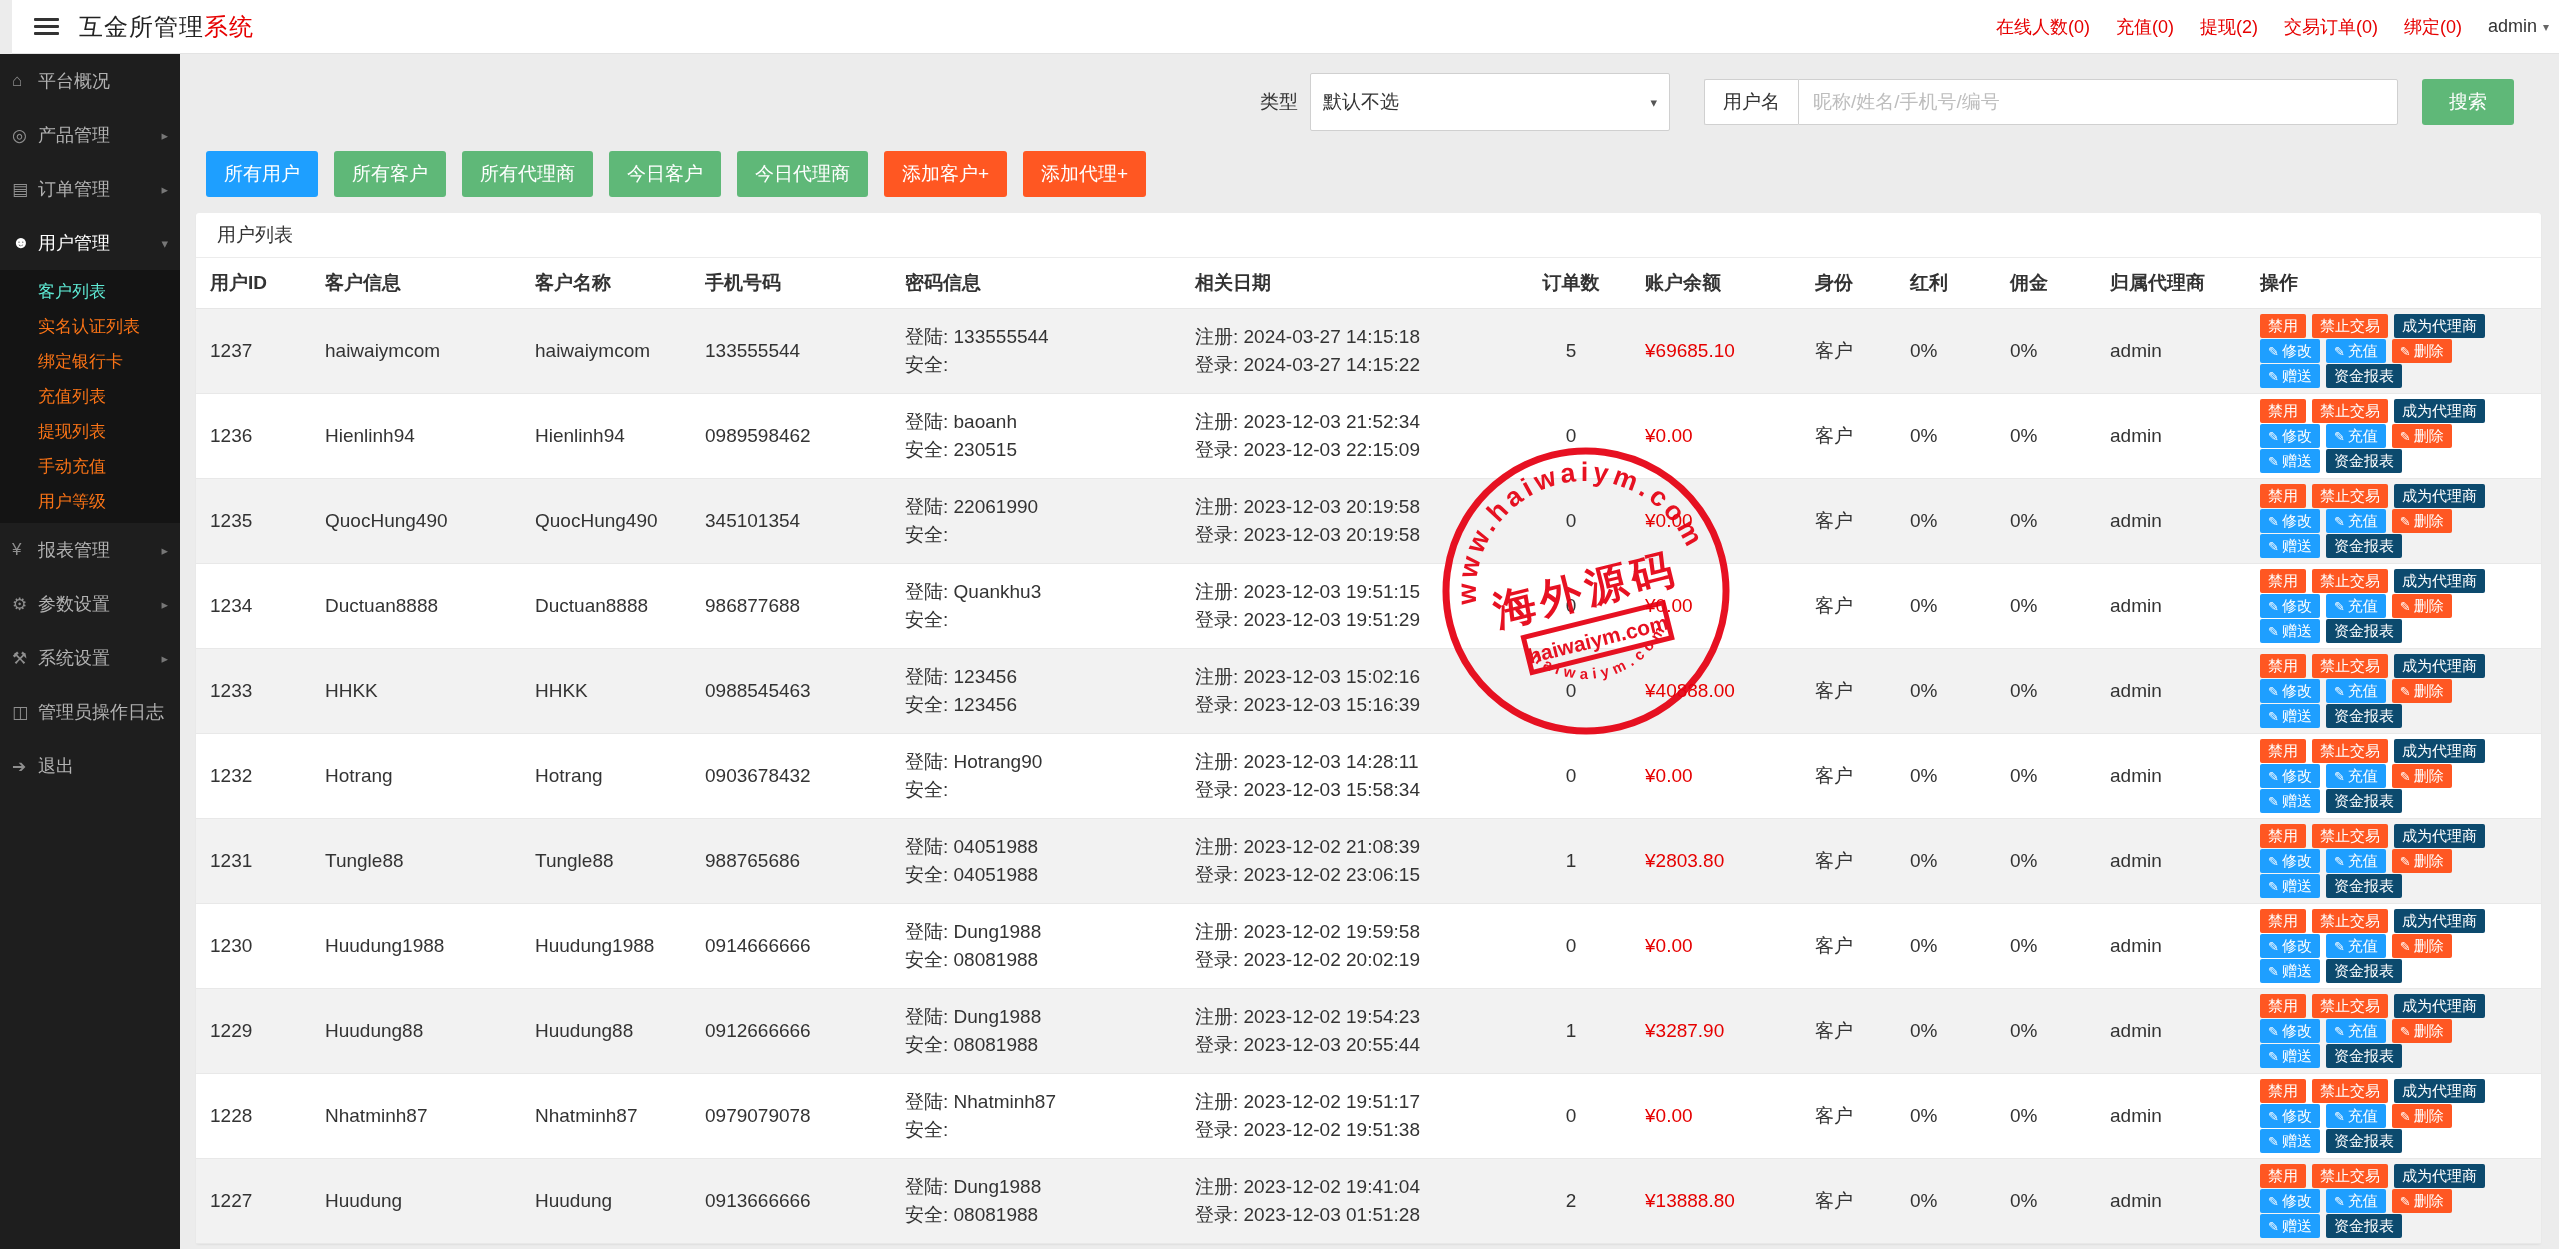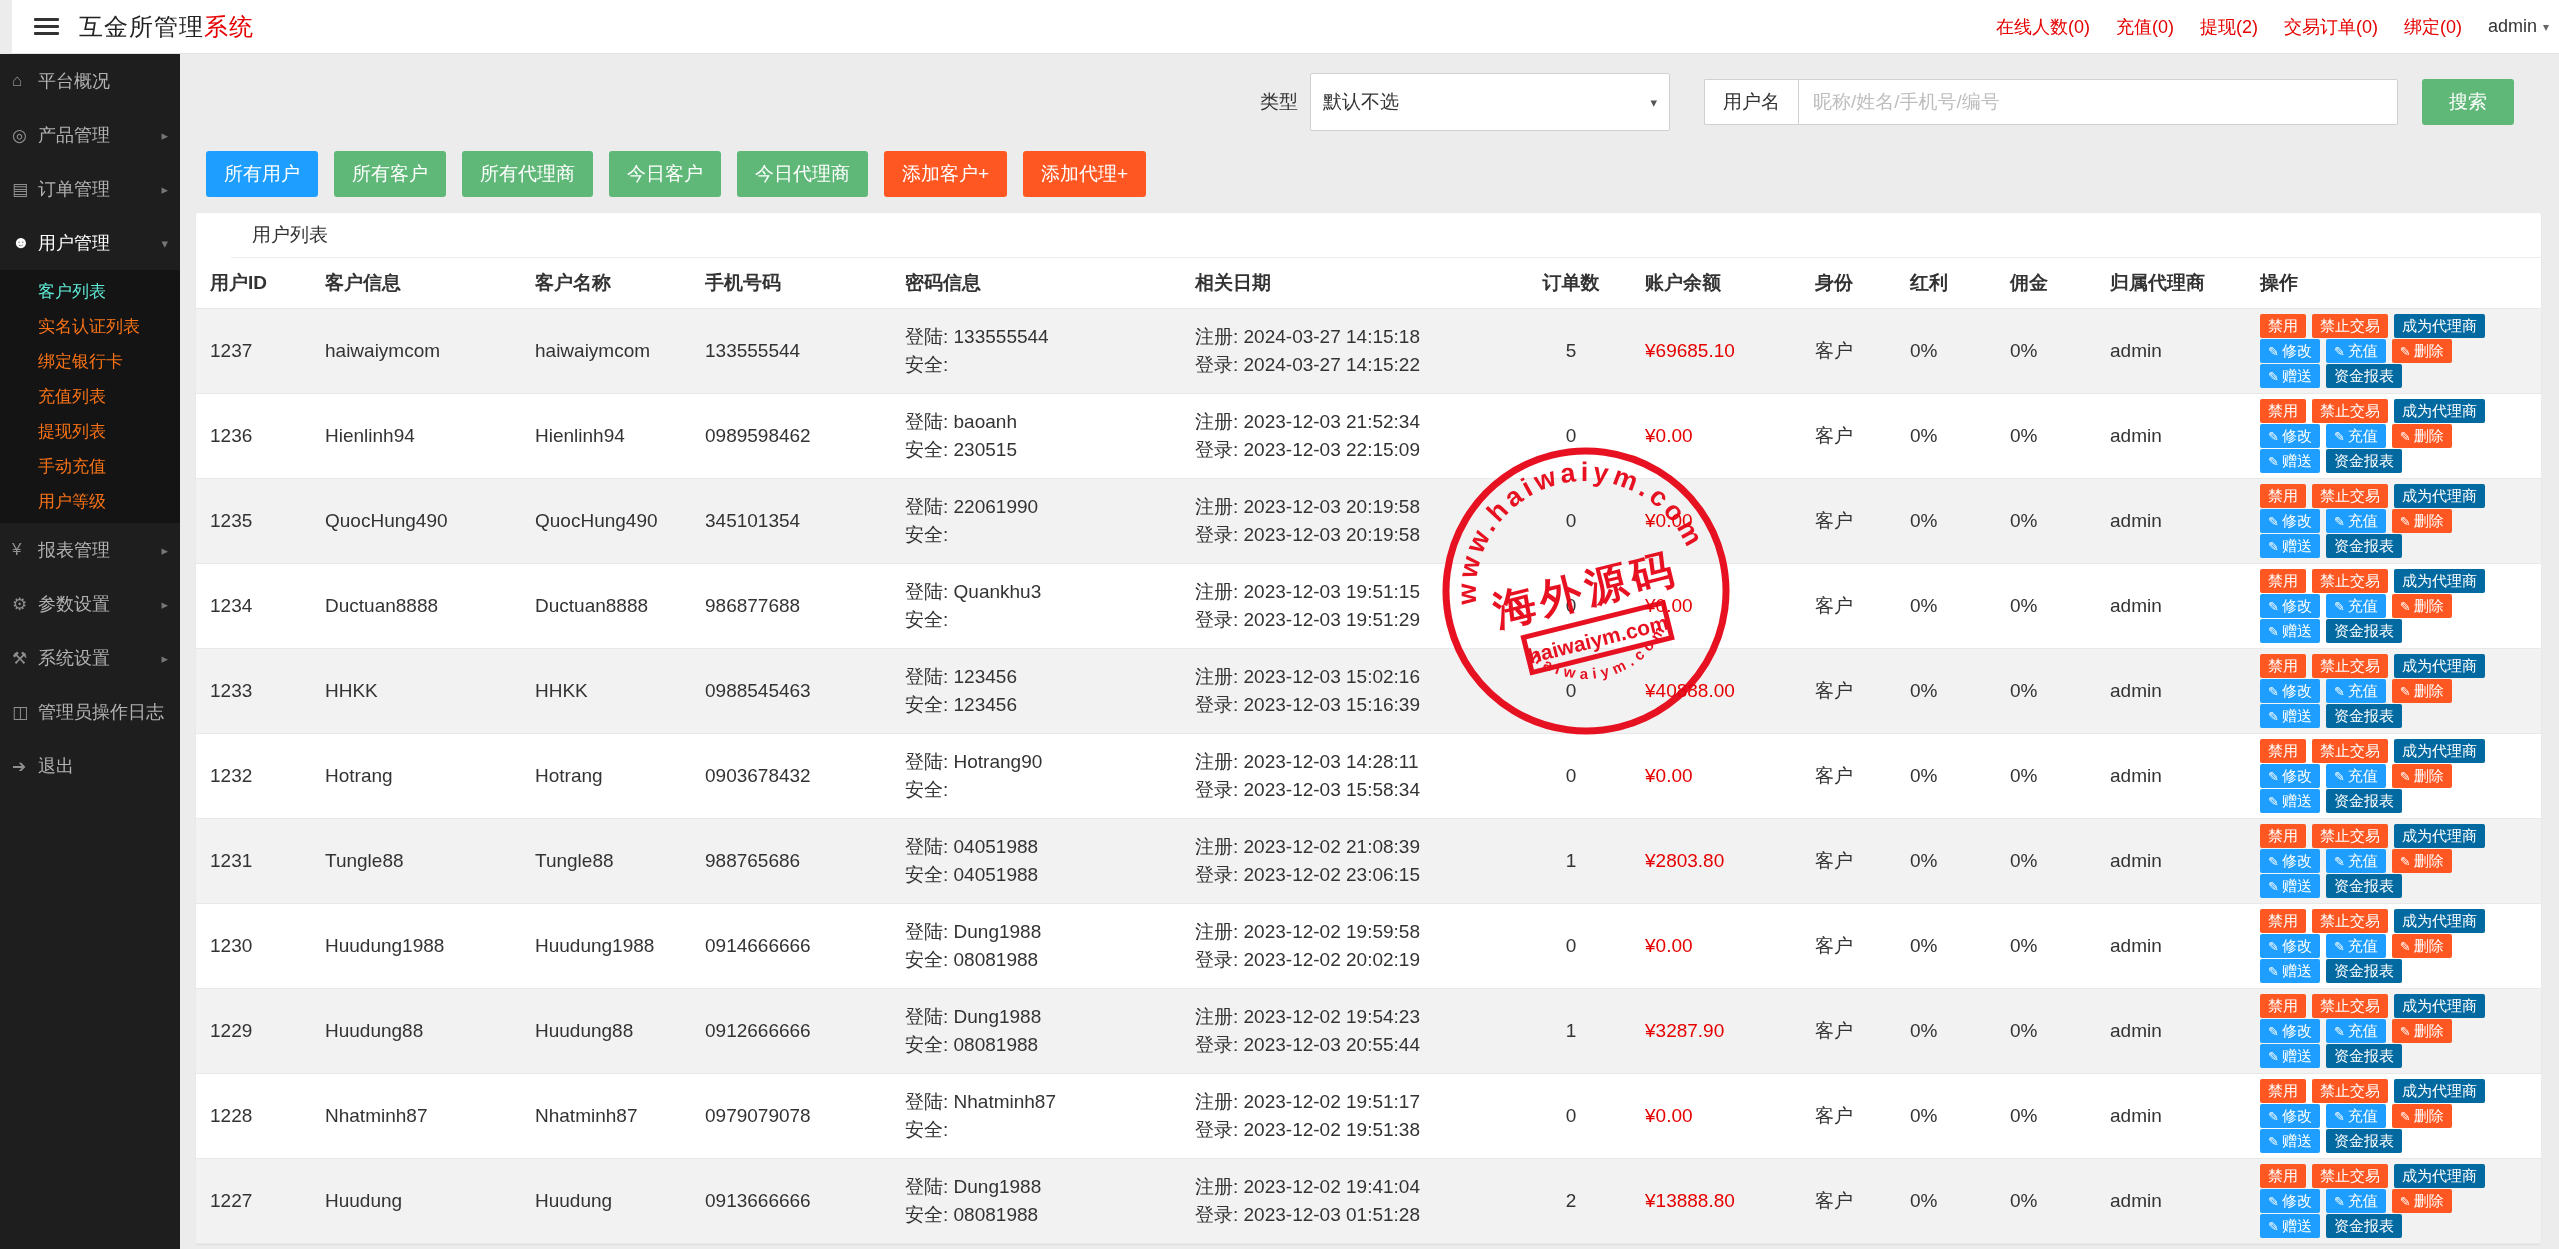--- a/index.html
+++ b/index.html
@@ -47,34 +47,34 @@
                 font-size:19px;color:#333;border-radius:0 2px 2px 0;outline:none;background:#fff;}
   .search-input::placeholder{color:#bdbdbd;}
   .search-btn{margin-left:24px;width:92px;height:46px;border:none;background:#5FB878;color:#fff;
               font-size:19px;border-radius:3px;cursor:pointer;}
 
   .toolbar{display:flex;gap:16px;margin:20px 0 0 26px;}
   .tbtn{height:46px;padding:0 18px;border:none;border-radius:3px;color:#fff;font-size:19px;cursor:pointer;white-space:nowrap;}
   .tbtn.blue{background:#1E9FFF}.tbtn.green{background:#5FB878}.tbtn.red{background:#FF5722}
 
   .panel{margin:16px 18px 0 16px;background:#fff;border-radius:3px;box-shadow:0 1px 2px rgba(0,0,0,.06);}
-  .panel-header{height:44px;line-height:44px;padding:0 21px;font-size:19px;color:#333;border-bottom:1px solid #ececec;margin-left:35px;}
+  .panel-header{height:44px;line-height:44px;padding:0 21px;font-size:19px;color:#333;border-bottom:1px solid #ececec;}
 
   table{width:100%;border-collapse:collapse;table-layout:fixed;}
   th{padding:12px 14px;font-size:19px;color:#333;font-weight:bold;text-align:left;border-bottom:1px solid #e6e6e6;}
   td{padding:6px 14px;font-size:19px;color:#333;border-bottom:1px solid #e8e8e8;vertical-align:middle;overflow:hidden;}
   tbody tr:nth-child(odd){background:#f2f2f2;}
   .two-line div{line-height:28px;white-space:nowrap;}
   td.center,th.center{text-align:center;}
   td.balance{color:#e60000;}
   .ops-cell{padding:4px 14px;}
   .op-line{display:flex;gap:6px;margin:1px 0;}
   .op-btn{height:24px;display:inline-flex;align-items:center;gap:3px;padding:0 8px;border-radius:2px;
           color:#fff;font-size:15px;cursor:pointer;white-space:nowrap;}
-  .op-btn.red{background:#FF5722}.op-btn.blue{background:#1E9FFF}.op-btn.green{background:#0369a1}
+  .op-btn.red{background:#FF5722}.op-btn.blue{background:#1E9FFF}.op-btn.green{background:#0c4a6e}
   .op-icon{font-size:13px;}
 
   
   .watermark{position:absolute;left:1436px;top:441px;width:300px;height:300px;z-index:30;
              pointer-events:none;opacity:.93;}
 </style>
 </head>
 <body>
 
 <header class="topbar">

